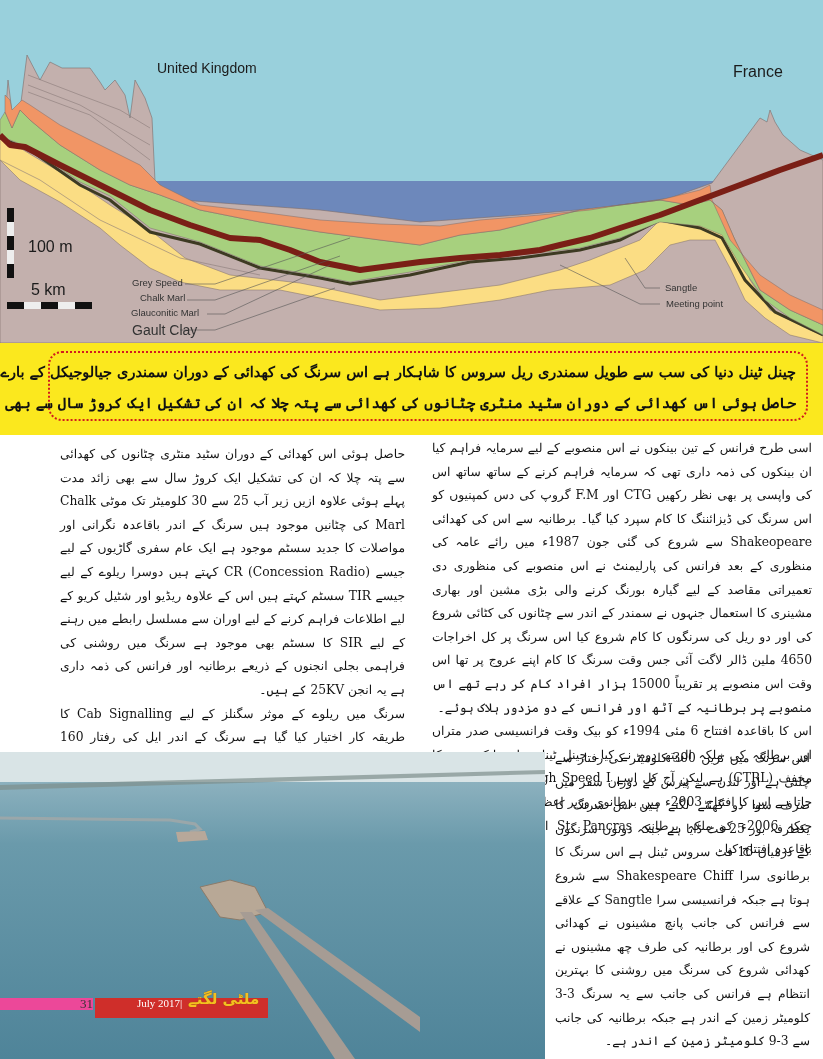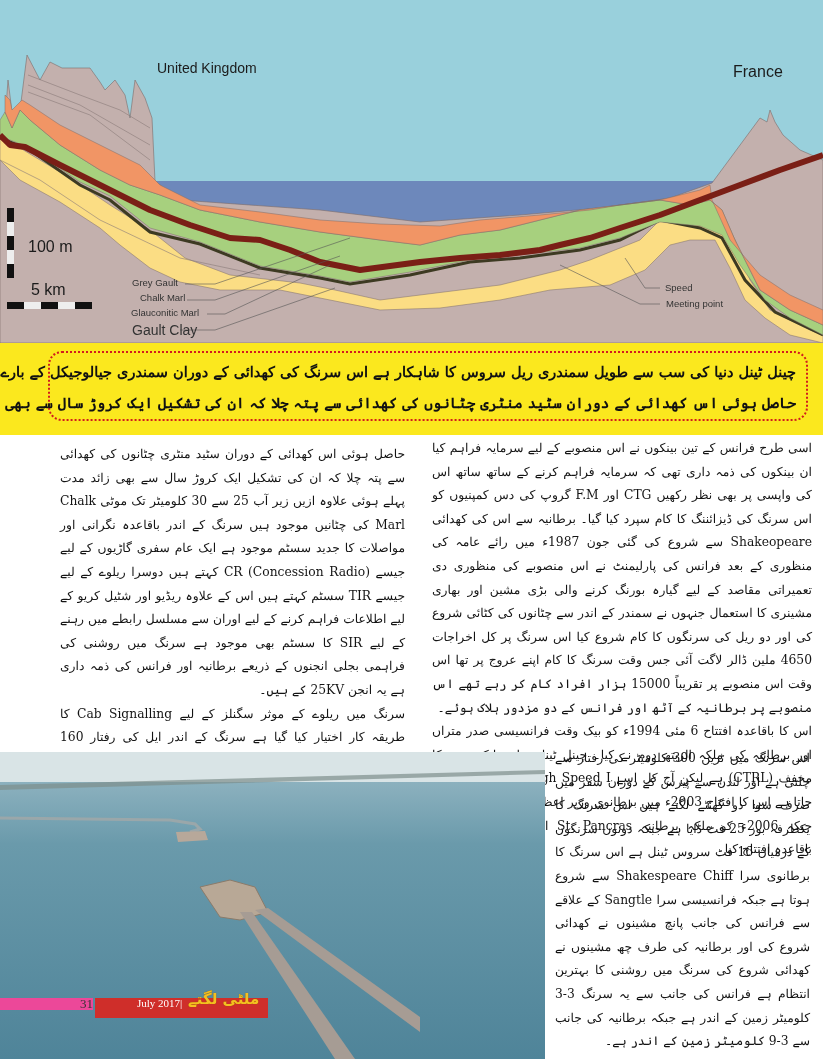--- a/index.html
+++ b/index.html
@@ -58,25 +58,25 @@
     <rect x="75" y="302" width="17" height="7" fill="#111"></rect>
   </g>
 
   <path fill="none" stroke="#555" stroke-width="0.6" d="M185,284 L215,284 L350,238 M187,300 L215,300 L340,256 M207,314 L225,314 L330,265 M180,330 L215,330 L335,288 M660,288 L645,288 L625,258 M660,304 L640,304 L560,265"></path>
 </svg>
 
 <span class="dlabel" style="left:157px;top:60px;font-size:14px;">United Kingdom</span>
 <span class="dlabel" style="left:733px;top:63px;font-size:16px;">France</span>
 <span class="dlabel" style="left:28px;top:238px;font-size:16px;">100 m</span>
 <span class="dlabel" style="left:31px;top:281px;font-size:16px;text-align:center;">5 km</span>
-<span class="dlabel" style="left:132px;top:277px;font-size:9.5px;color:#333;">Grey Gault</span>
+<span class="dlabel" style="left:132px;top:277px;font-size:9.5px;color:#333;">Grey Speed</span>
 <span class="dlabel" style="left:140px;top:292px;font-size:9.5px;color:#333;">Chalk Marl</span>
 <span class="dlabel" style="left:131px;top:307px;font-size:9.5px;color:#333;">Glauconitic Marl</span>
 <span class="dlabel" style="left:132px;top:322px;font-size:14px;color:#333;">Gault Clay</span>
-<span class="dlabel" style="left:665px;top:282px;font-size:9.5px;color:#333;">Speed</span>
+<span class="dlabel" style="left:665px;top:282px;font-size:9.5px;color:#333;">Sangtle</span>
 <span class="dlabel" style="left:666px;top:298px;font-size:9.5px;color:#333;">Meeting point</span>
 
 <div id="banner">
   <div id="banner-box">
     <p>چینل ٹینل دنیا کی سب سے طویل سمندری ریل سروس کا شاہکار ہے اس سرنگ کی کھدائی کے دوران سمندری جیالوجیکل کے بارے میں بھی بہت سی نئی معلومات</p>
     <p>حاصل ہوئی اس کھدائی کے دوران سٹید منٹری چٹانوں کی کھدائی سے پتہ چلا کہ ان کی تشکیل ایک کروڑ سال سے بھی زائد مدت پہلے ہوئی۔</p>
   </div>
 </div>
 
 <div class="col" id="col-right">

